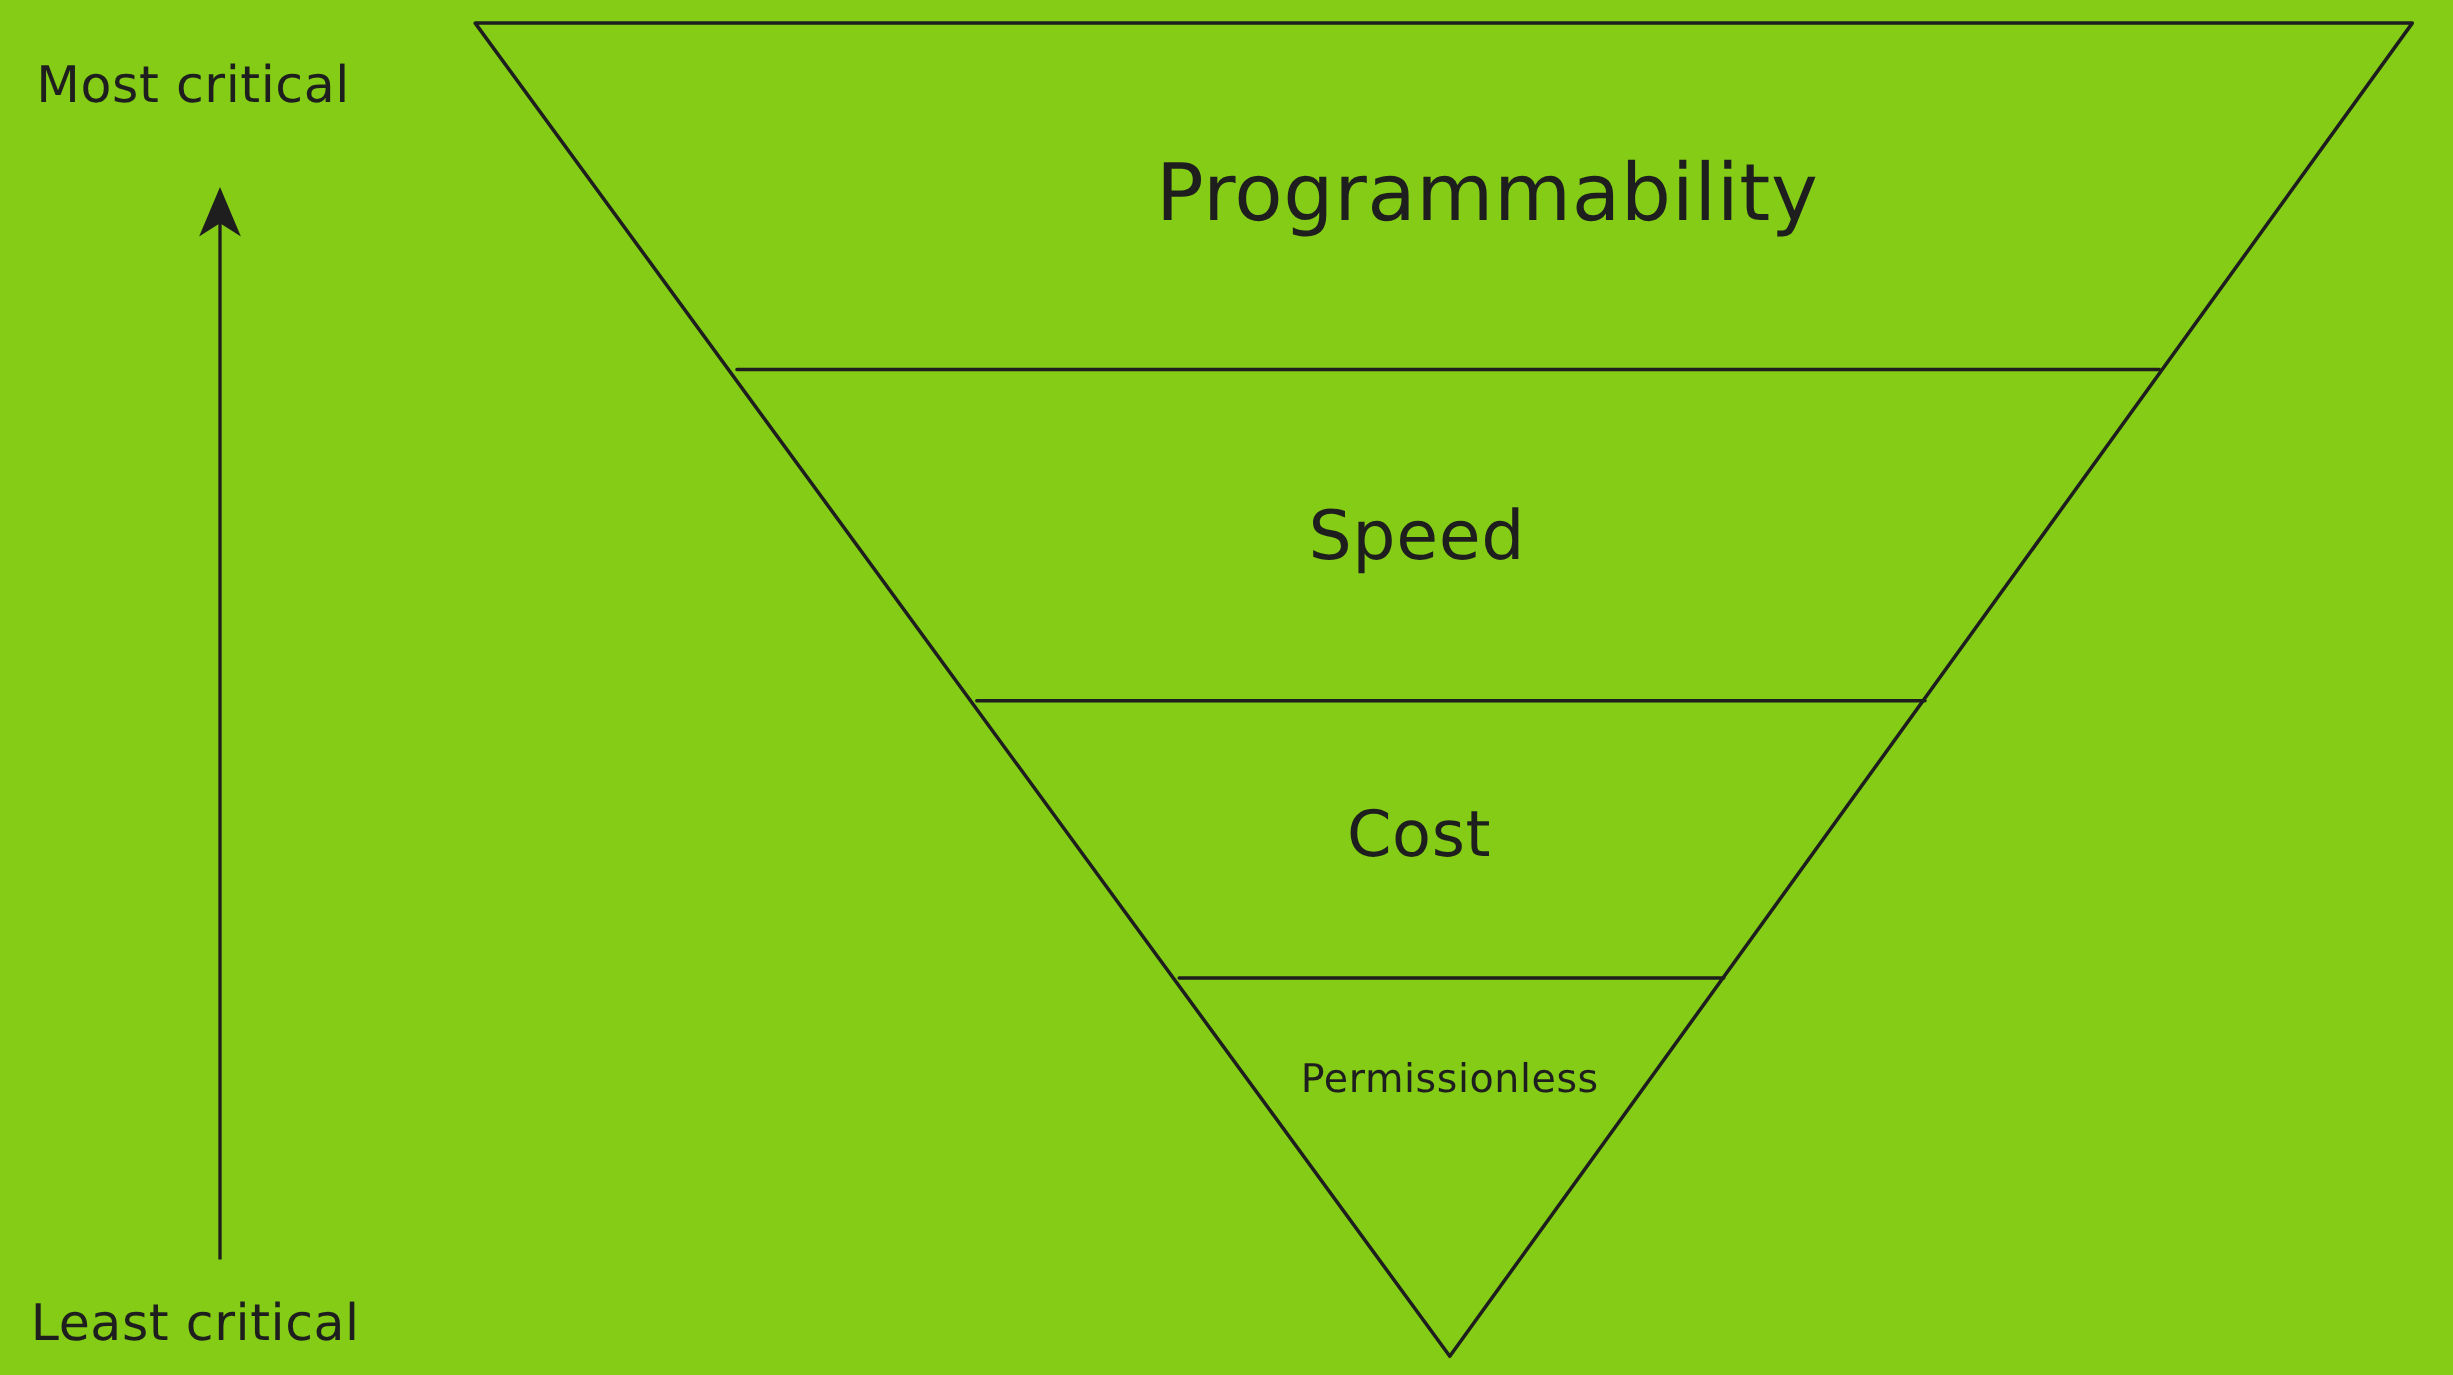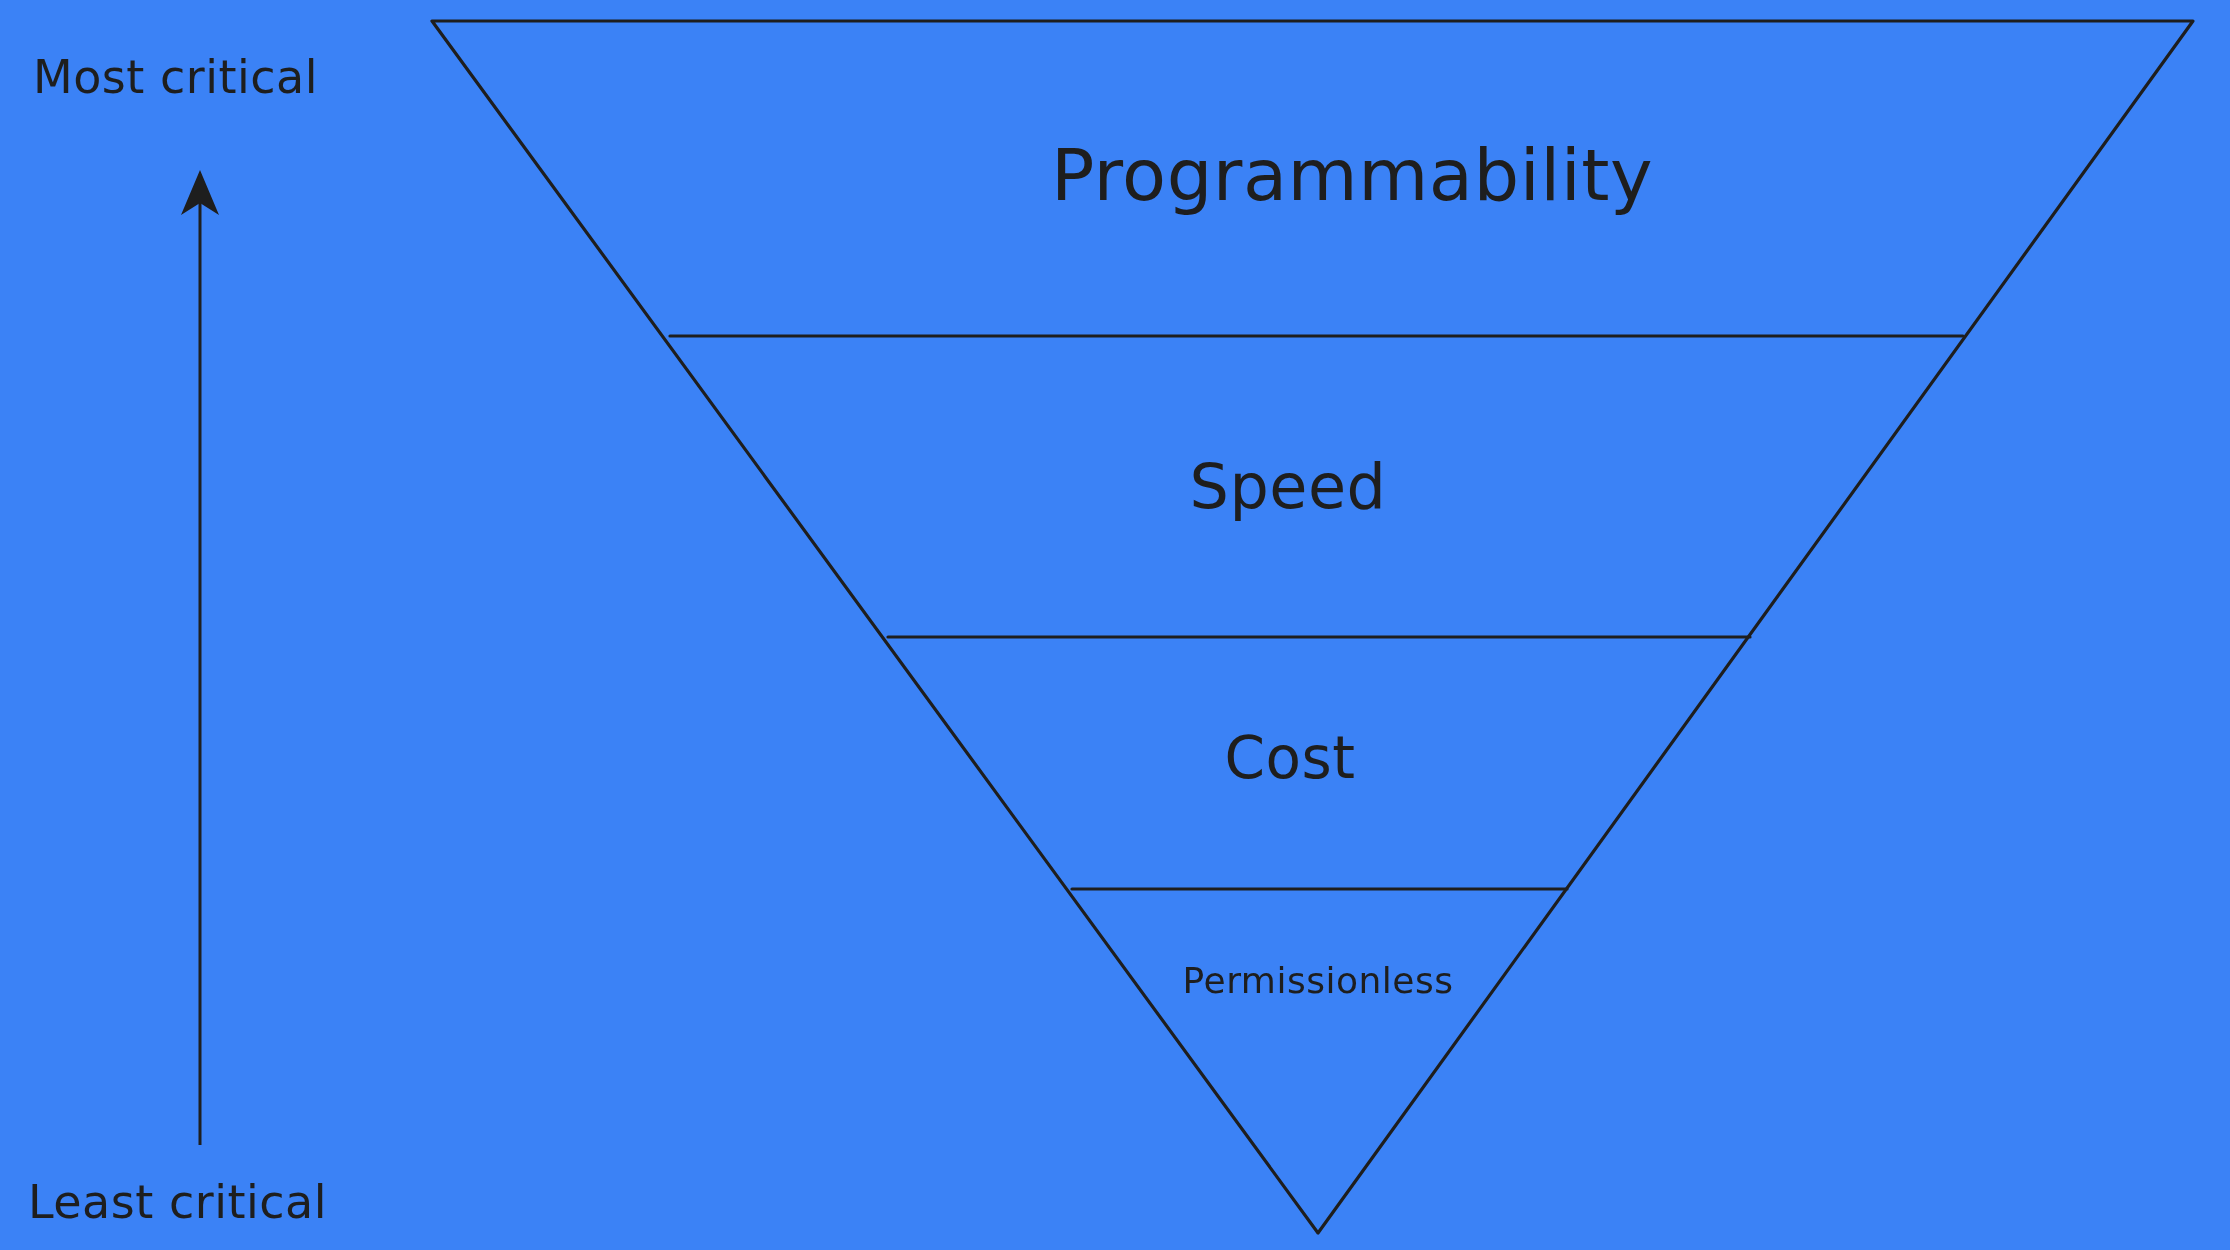--- a/index.html
+++ b/index.html
@@ -55,21 +55,21 @@
     fill: none;
   }
   .arrow-head {
     fill: #1e1e1e;
     stroke: none;
   }
 </style>
 </head>
 <body style="background: rgb(255, 255, 255);">
 
-<div id="stage" style="background: #3b82f6;">
+<div id="stage" style="background: #84cc16;">
 
   <svg id="diagram-svg" viewBox="0 0 2230 1250" xmlns="http://www.w3.org/2000/svg">
 
     <g>
       <line class="arrow-shaft" x1="200" y1="1145" x2="200" y2="178" stroke="#1e1e1e"></line>
       <path class="arrow-head" d="M 200 170 L 219 215 L 200 203 L 181 215 Z" fill="#1e1e1e"></path>
     </g>
 
     <text class="hand-text axis-label" x="33" y="93" fill="#1e1e1e">Most critical</text>
 

